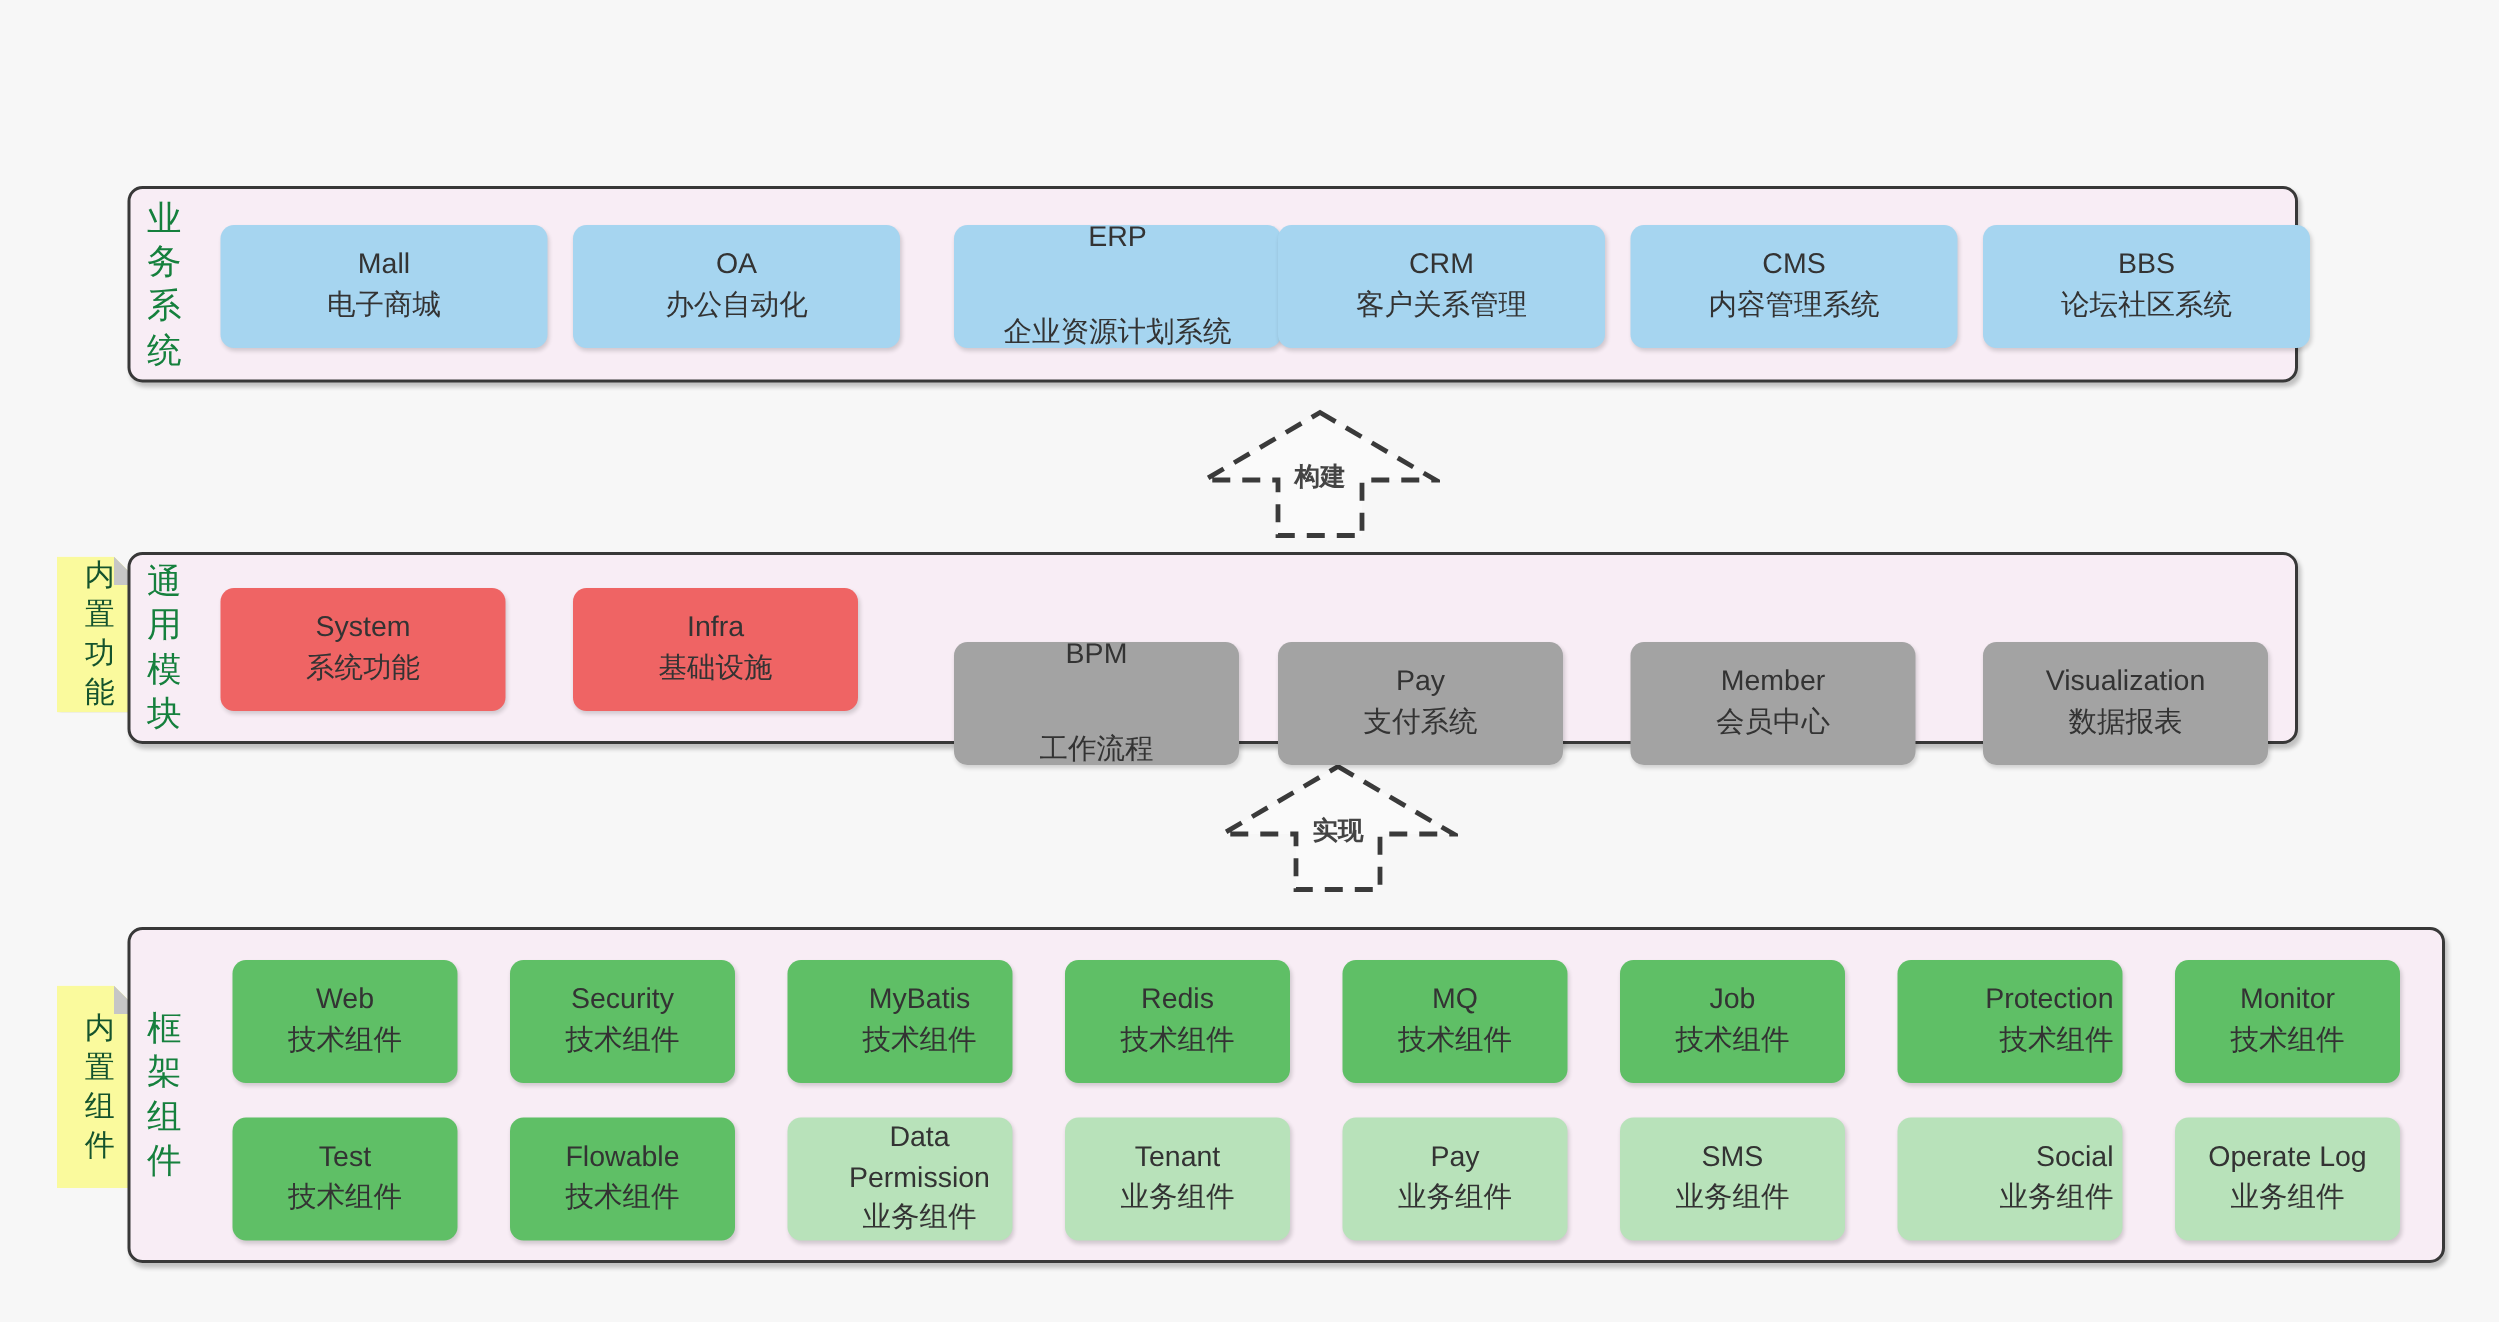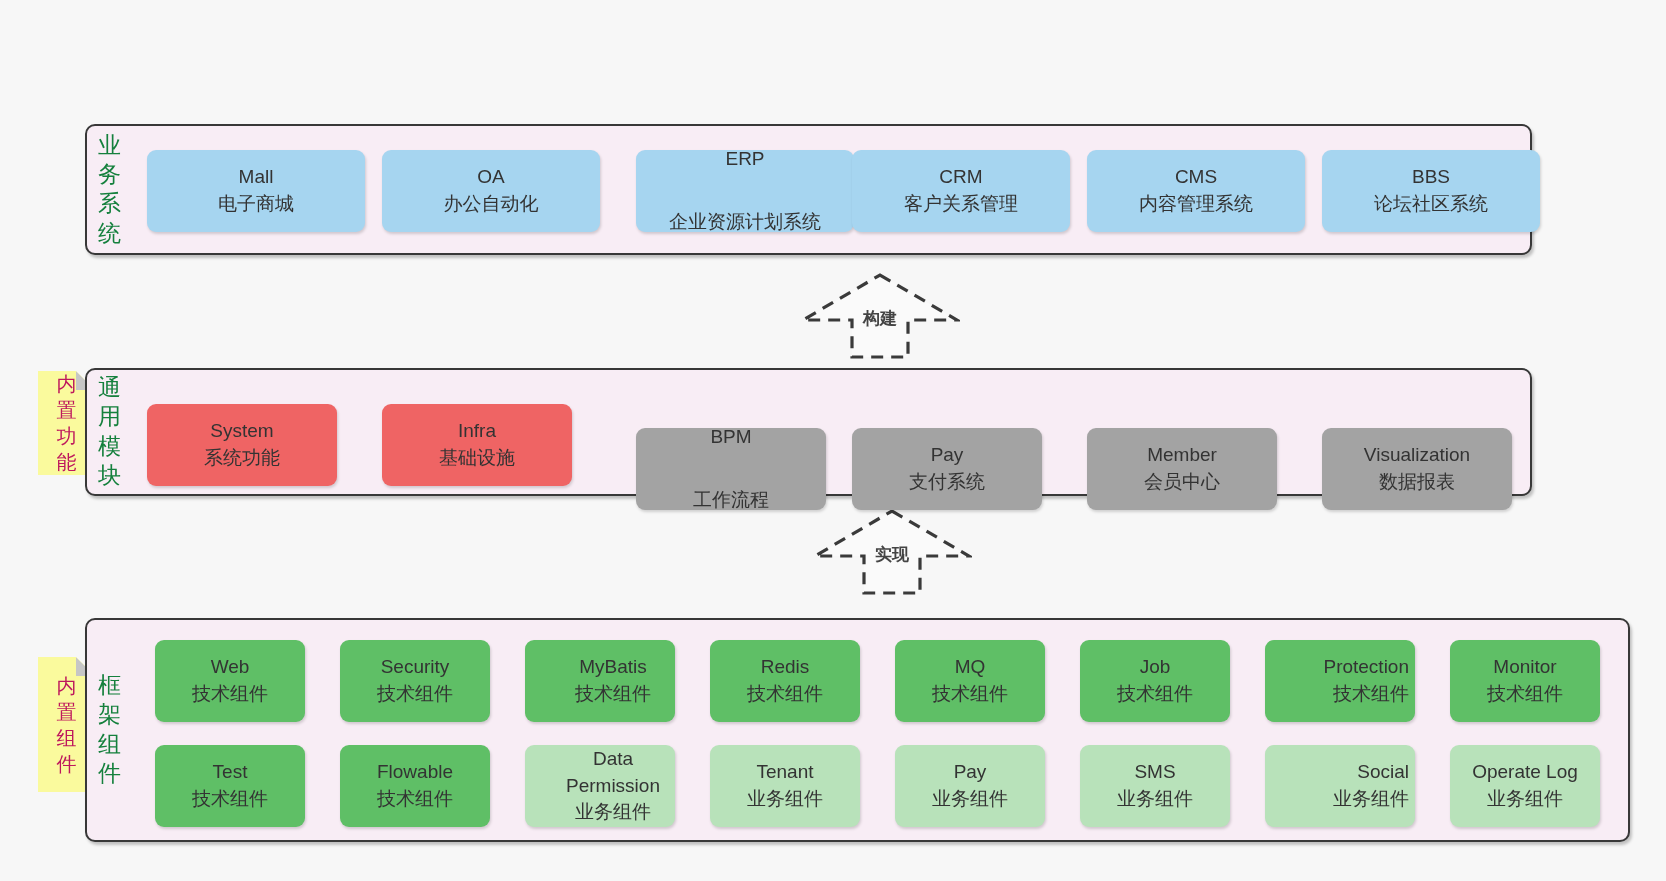--- a/index.html
+++ b/index.html
@@ -32,39 +32,39 @@
     box-shadow:1px 2px 3px rgba(0,0,0,0.16);
     padding:2px 6px;box-sizing:border-box;
   }
   .row-sys .box{top:24px;width:218px;height:82px;}
   .row-mod .box{top:22px;width:190px;height:82px;}
   .sec-framework .box{width:150px;height:82px;}
   .fw-r1 .box{top:20px;}
   .fw-r2 .box{top:125px;}
 
   .c-blue{background:#a6d5f0;}
-  .c-red{background:#ef6464;margin-top:12px;}
+  .c-red{background:#ef6464;}
   .c-pink{background:#a3a3a3;margin-top:36px;}
   .c-gdark{background:#5fbf66;}
   .c-glight{background:#b8e2ba;}
 
   .p1{left:60px;}  .p2{left:295px;} .p3{left:549px;gap:36px;} .p4{left:765px;} .p5{left:1000px;} .p6{left:1235px;}
   .f1{left:68px;}  .f2{left:253px;} .f3{left:438px;padding-left:32px;} .f4{left:623px;} .f5{left:808px;}
   .f6{left:993px;} .f7{left:1178px;align-items:flex-end;} .f8{left:1363px;}
 
   .note{
     position:absolute;width:57px;background:#fafa9d;z-index:1;
     display:flex;align-items:center;justify-content:center;
     clip-path:polygon(0 0, calc(100% - 19px) 0, 100% 19px, 100% 100%, 0 100%);
     box-shadow:1px 2px 2px rgba(0,0,0,0.18);
   }
   .note-modules{left:38px;top:371px;height:104px;}
   .note-framework{left:38px;top:657px;height:135px;}
   .note-text{
-    width:24px;font-size:20px;line-height:1.3;color:#be185d;
+    width:24px;font-size:20px;line-height:1.3;color:#14532d;
     word-break:break-all;text-align:center;
   }
   .fold{
     position:absolute;top:0;right:0;width:19px;height:19px;background:#c6c6c6;
     clip-path:polygon(0 0, 100% 100%, 0 100%);
   }
 
   .arrow{position:absolute;width:160px;height:88px;z-index:1;font-weight:bold;}
   .arrow-build{left:800px;top:272px;}
   .arrow-implement{left:812px;top:508px;}

